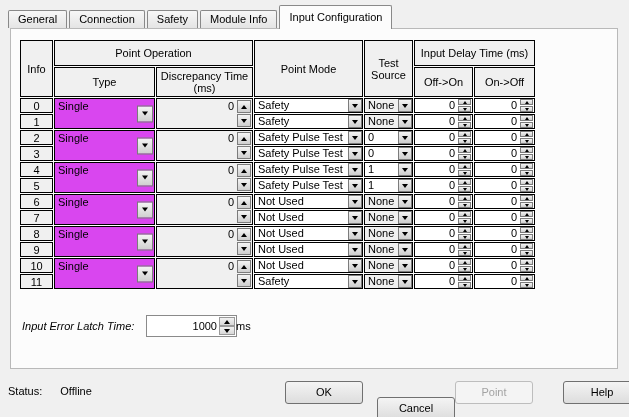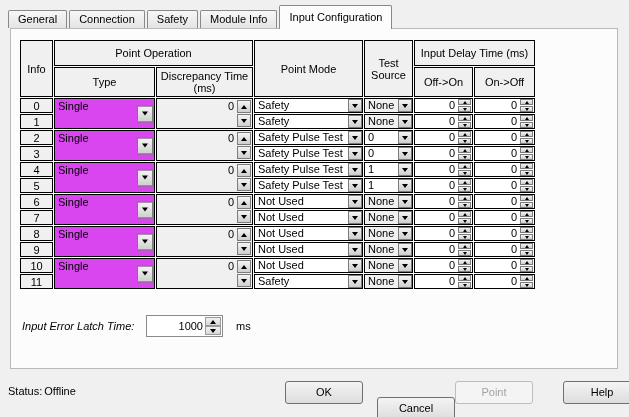--- a/index.html
+++ b/index.html
@@ -75,31 +75,31 @@
   }
   .sb.up { top:0; } .sb.dn { bottom:0; }
   
   .tri-dn { width:0; height:0; border-left:3px solid transparent; border-right:3px solid transparent; border-top:4px solid #000; }
   .tri-up { width:0; height:0; border-left:3px solid transparent; border-right:3px solid transparent; border-bottom:4px solid #000; }
   .sb .tri-dn { border-left-width:2px; border-right-width:2px; border-top-width:3px; }
   .sb .tri-up { border-left-width:2px; border-right-width:2px; border-bottom-width:3px; }
   
   .latch-label { position:absolute; left:22px; top:320px;font-style:italic; }
   .latch-box {
-    position:absolute; left:146px; top:315px; width:77px; height:22px;
+    position:absolute; left:146px; top:315px; width:91px; height:22px;
     background:#fff; border:1px solid #8a8a8a;text-align:right;
   }
   .latch-box .lval { position:absolute; right:19px; top:4px; }
   .lsb { position:absolute; right:1px; width:16px; height:9px; background:linear-gradient(#f2f2f2,#d8d8d8);
          border:1px solid #9a9a9a; display:flex; align-items:center; justify-content:center; }
   .lsb.up { top:1px; } .lsb.dn { bottom:1px; }
   .latch-unit { position:absolute; left:236px; top:320px; }
   
   .status { position:absolute; left:8px; top:385px; }
-  .status .sv { margin-left:2px; }
+  .status .sv { margin-left:18px; }
   .btn {
     position:absolute; top:381px; width:78px; height:23px;
     font-family:"Liberation Sans",sans-serif; font-size:11px;
     background:linear-gradient(#f4f4f4,#dddddd);
     border:1px solid #707070; border-radius:3px; text-align:center; line-height:20px;
   }
   .btn.disabled { color:#a3a3a3; border-color:#bdbdbd; background:#f4f4f4; }
   #btn-ok { left:285px; } #btn-cancel { left:377px;margin-top:16px; } #btn-apply { left:455px; } #btn-help { left:547px;margin-left:16px; }
 </style>
 </head>

